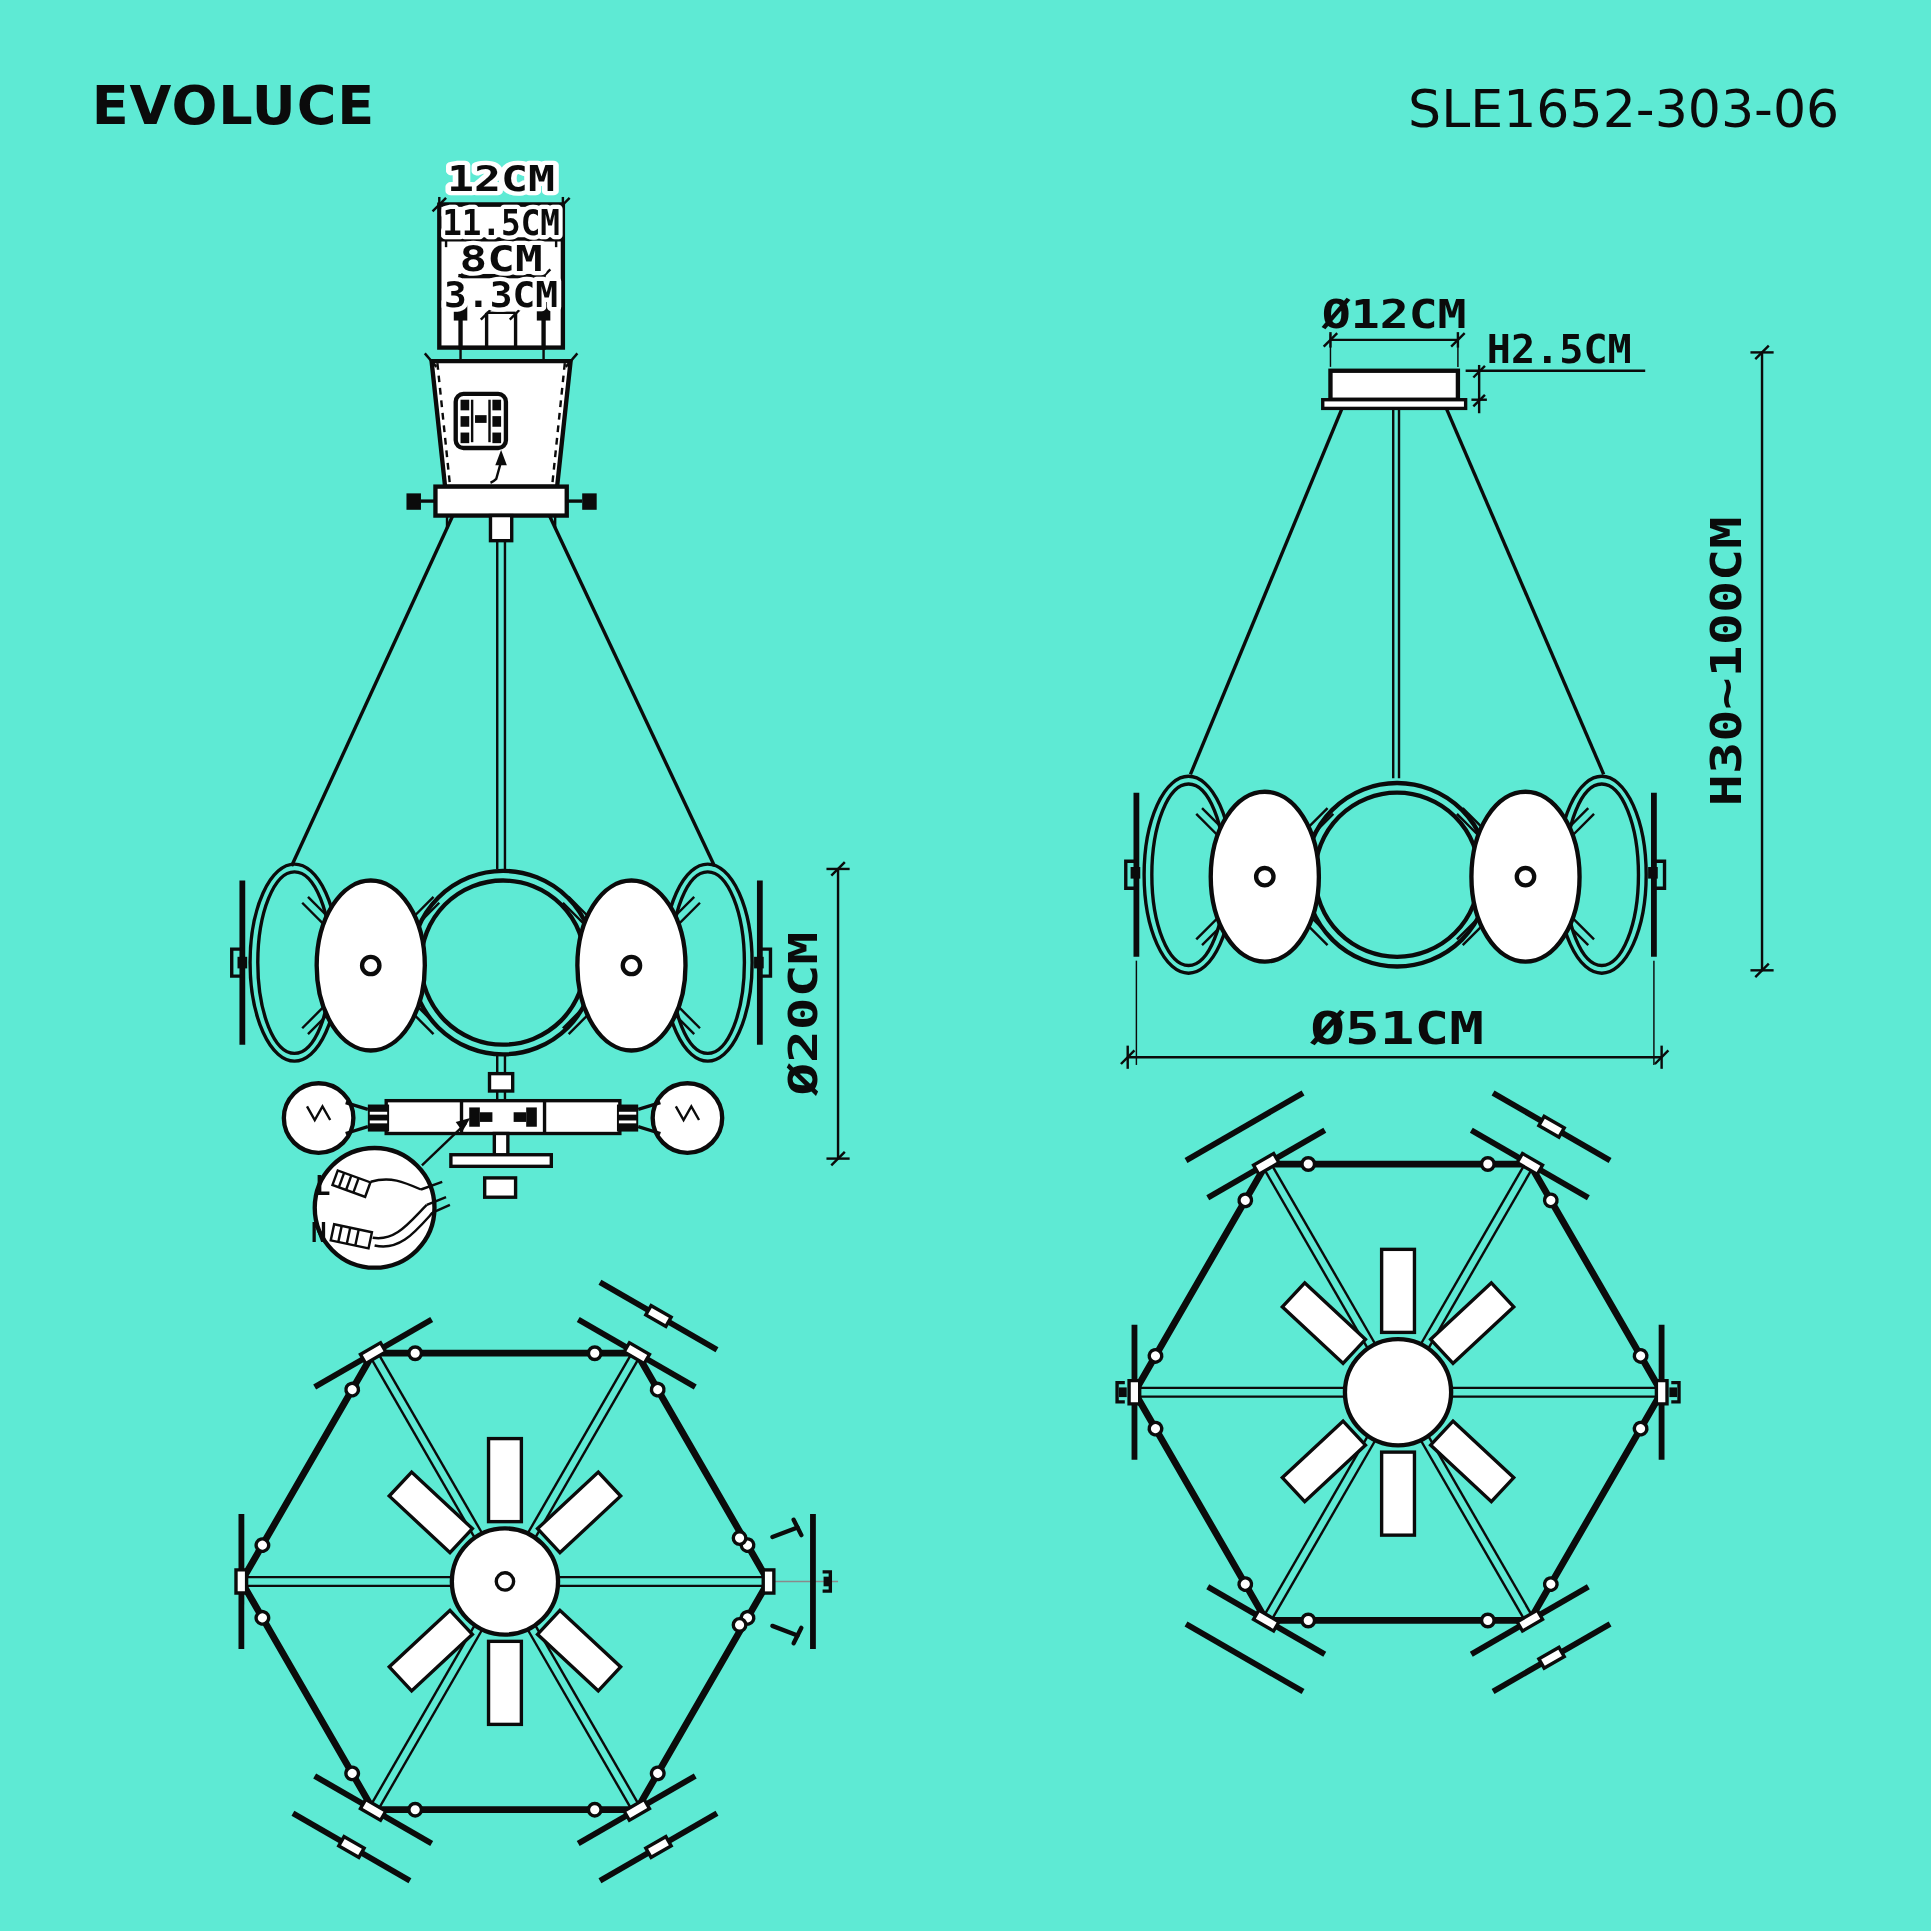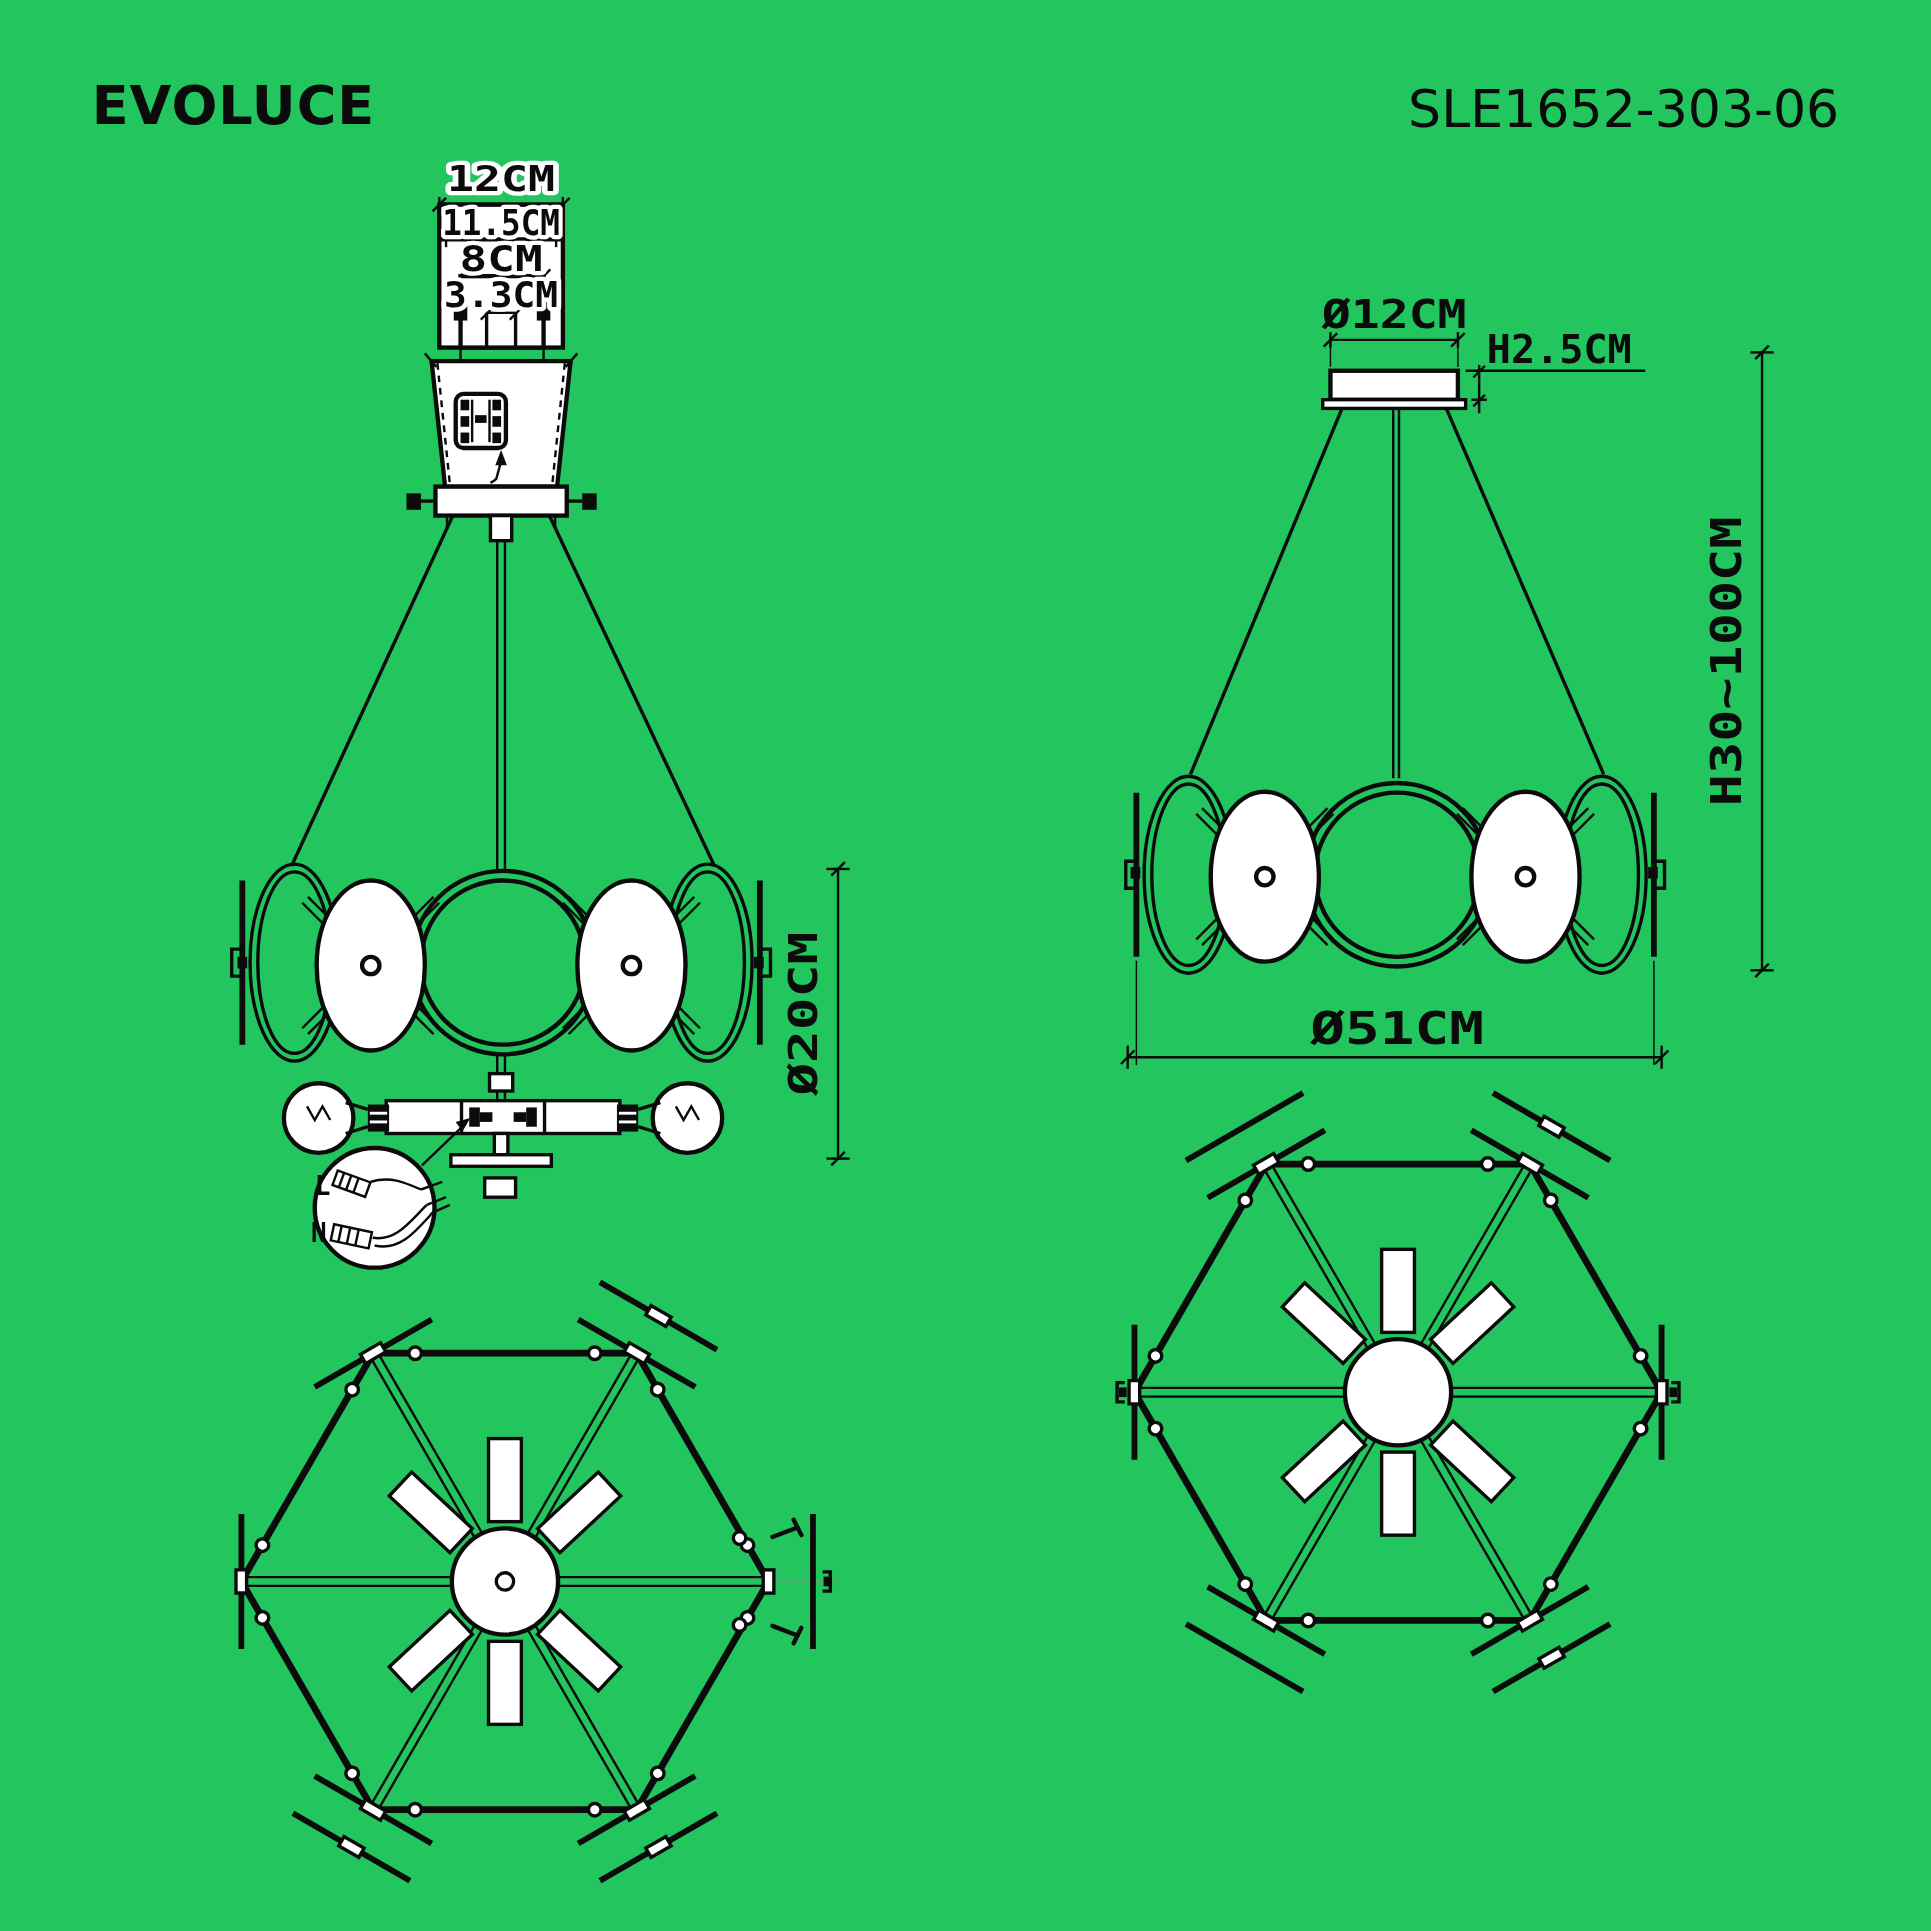--- a/index.html
+++ b/index.html
@@ -1,16 +1,16 @@
 <!DOCTYPE html>
 <html><head>
 <meta charset="utf-8">
 <style>
   html,body{margin:0;padding:0;background:#ffffff;}
-  .page{position:relative;width:1931px;height:1931px;background:#22c55e;overflow:hidden;}
+  .page{position:relative;width:1931px;height:1931px;background:#5eead4;overflow:hidden;}
   svg{position:absolute;left:0;top:0;width:1931px;height:1931px;}
   .ln{fill:none;stroke:#0b0b0b;stroke-linecap:butt;}
   .rl{stroke-linecap:round;}
   .w1{stroke-width:1.5px;}
   .w2{stroke-width:2.5px;}
   .w3{stroke-width:3.5px;}
   .w4{stroke-width:4.5px;}
   .w6{stroke-width:6px;}
   .w7{stroke-width:7px;}
   .fw{fill:#ffffff;}

